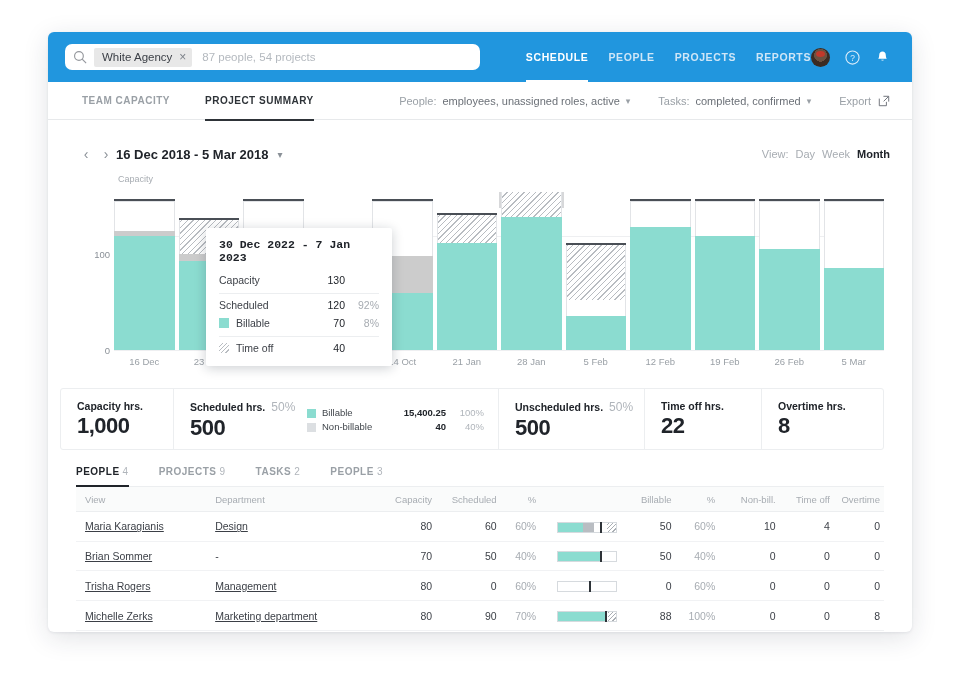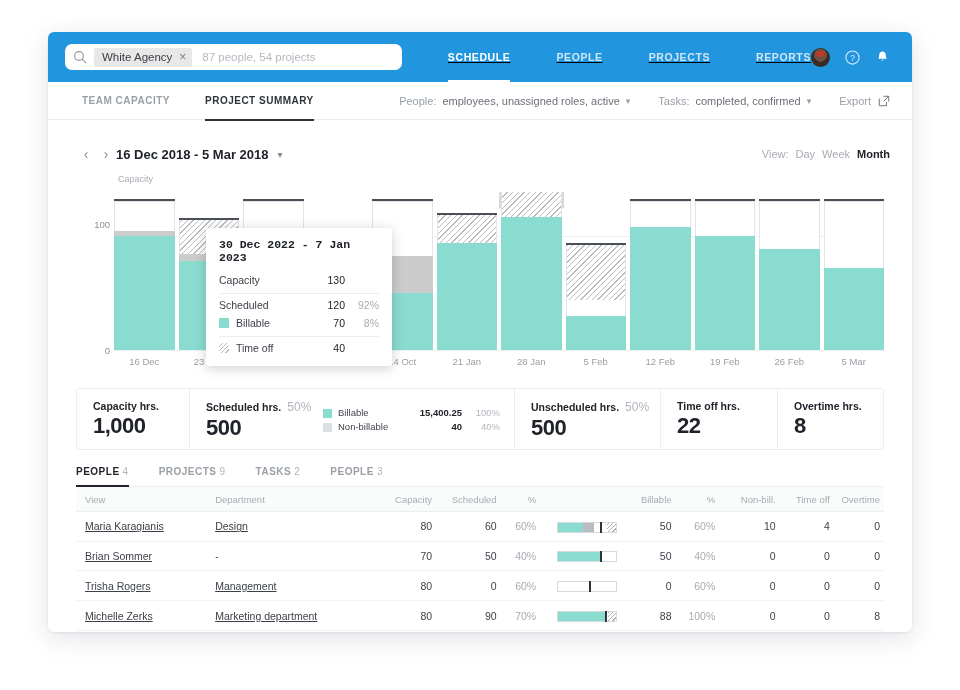--- a/index.html
+++ b/index.html
@@ -52,21 +52,21 @@
     border: 0; outline: none;
     flex: 1;
     margin-left: 10px;
     font-size: 11.5px;
     font-family: "Liberation Sans", sans-serif;
     color: #3b3f46;
     background: transparent;
   }
   .search-input::placeholder { color: #b4b9bf; }
 
-  .nav { display: flex; align-items: center; gap: 46px; margin-left: 46px; height: 50px; text-decoration: underline; }
+  .nav { display: flex; align-items: center; gap: 20px; margin-left: 46px; height: 50px; }
   .nav-item {
     font-size: 10.5px; font-weight: bold; letter-spacing: .6px;
     color: #cfe6f7; cursor: pointer;
     height: 50px; display: flex; align-items: center;
     position: relative;
   }
   .nav-item.active { color: #ffffff; }
   .nav-item.active::after {
     content: ""; position: absolute; left: 0; right: 0; bottom: 0;
     height: 2px; background: #ffffff;
@@ -178,21 +178,21 @@
   .tt-row .nm { flex: 1; }
   .tt-row .val { width: 38px; text-align: right; color: #20242a; }
   .tt-row .pct { width: 34px; text-align: right; color: #a7acb2; }
   .tt-sep { border-top: 1px solid #eceef0; margin: 4px 0 2px 0; }
   .sw { width: 10px; height: 10px; margin-right: 7px; flex:0 0 10px; }
   .sw.teal { background: #8bdcd0; }
   .sw.hatch { background-image: repeating-linear-gradient(-45deg,#ffffff 0 2px,#b8bcc1 2px 3px); }
 
   
   .cards {
-    margin: 18px 28px 0 28px;
+    margin: 18px 28px 0 12px;
     border: 1px solid #eceef0;
     border-radius: 3px;
     display: flex; height: 62px;
   }
   .card { padding: 11px 0 0 16px; border-right: 1px solid #eceef0; position: relative; }
   .card:last-child { border-right: none; }
   .card-hd { font-size: 10.5px; font-weight: bold; color: #20242a; display:flex; align-items:baseline; gap:6px;}
   .card-hd .sub { font-weight: normal; color: #b0b5bb; font-size: 12px; }
   .card-val { font-size: 22px; font-weight: bold; color: #20242a; letter-spacing: -.5px; margin-top: 1px; }
   .legend { position: absolute; right: 14px; top: 17px; }
@@ -328,21 +328,21 @@
       <span>View:</span>
       <span class="v">Day</span>
       <span class="v">Week</span>
       <span class="v active">Month</span>
     </div>
   </div>
 
   <div class="chart-wrap">
     <div class="cap-label">Capacity</div>
     <div class="y-axis">
-      <div class="y-tick" style="top:34px;">100</div>
+      <div class="y-tick" style="top:64px;">100</div>
       <div class="y-tick" style="top:160px;">0</div>
     </div>
     <div class="grid-line" style="top:56px;"></div>
     <div class="grid-line" style="top:170px;"></div>
 
     <div class="plot" id="plot">
         <div class="bar-col">
           <div class="bar-frame" style="height: 148.571px;"></div>
           <div class="bar-cap-line" style="bottom: 148.571px;"></div>
           <div class="bar-billable" style="height: 114.286px;"></div>

